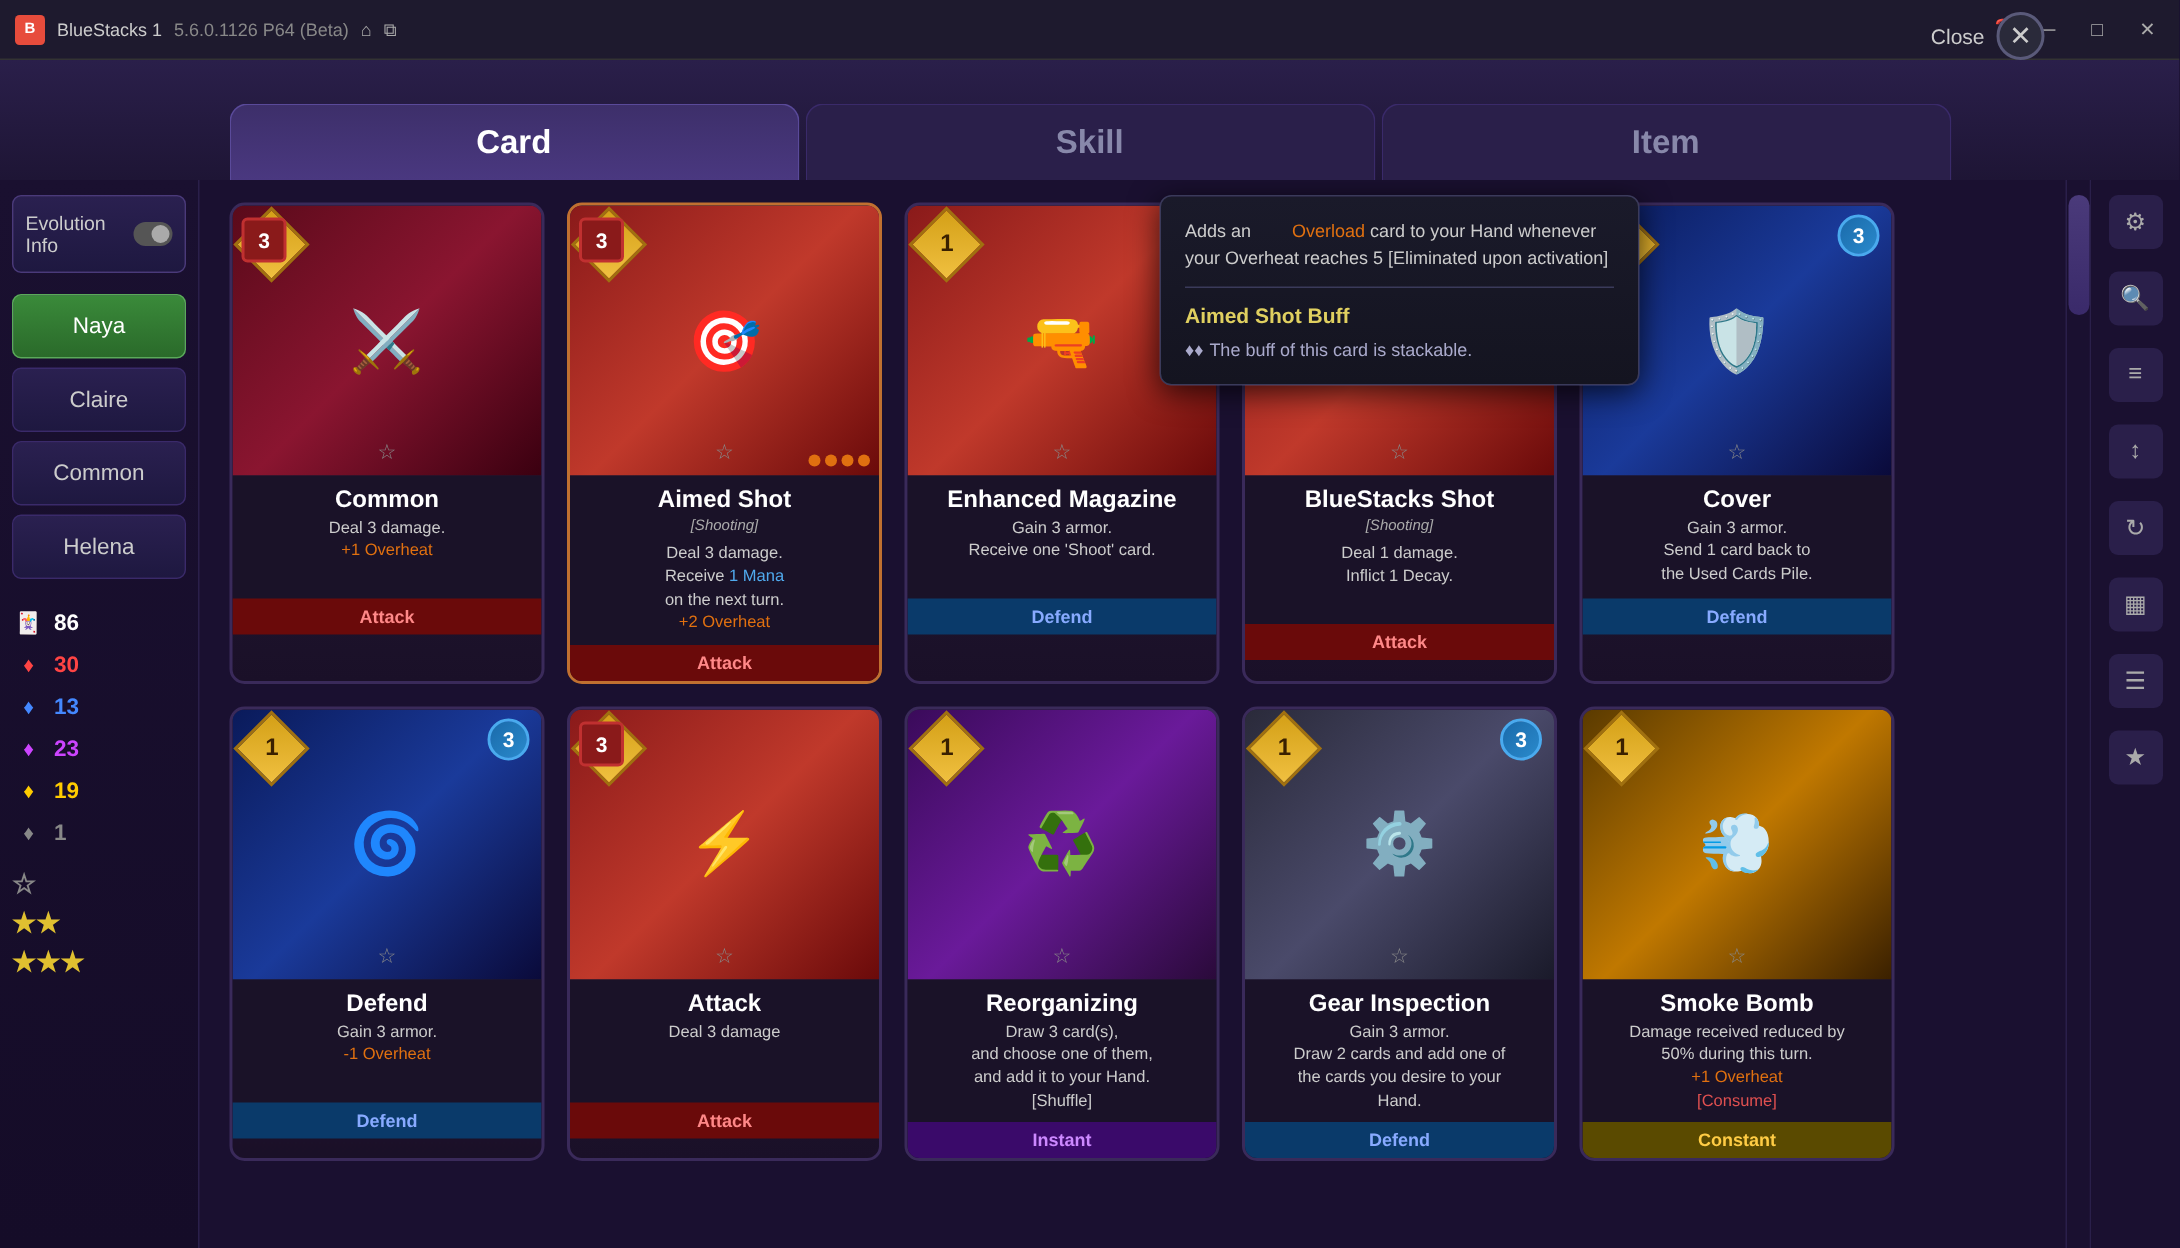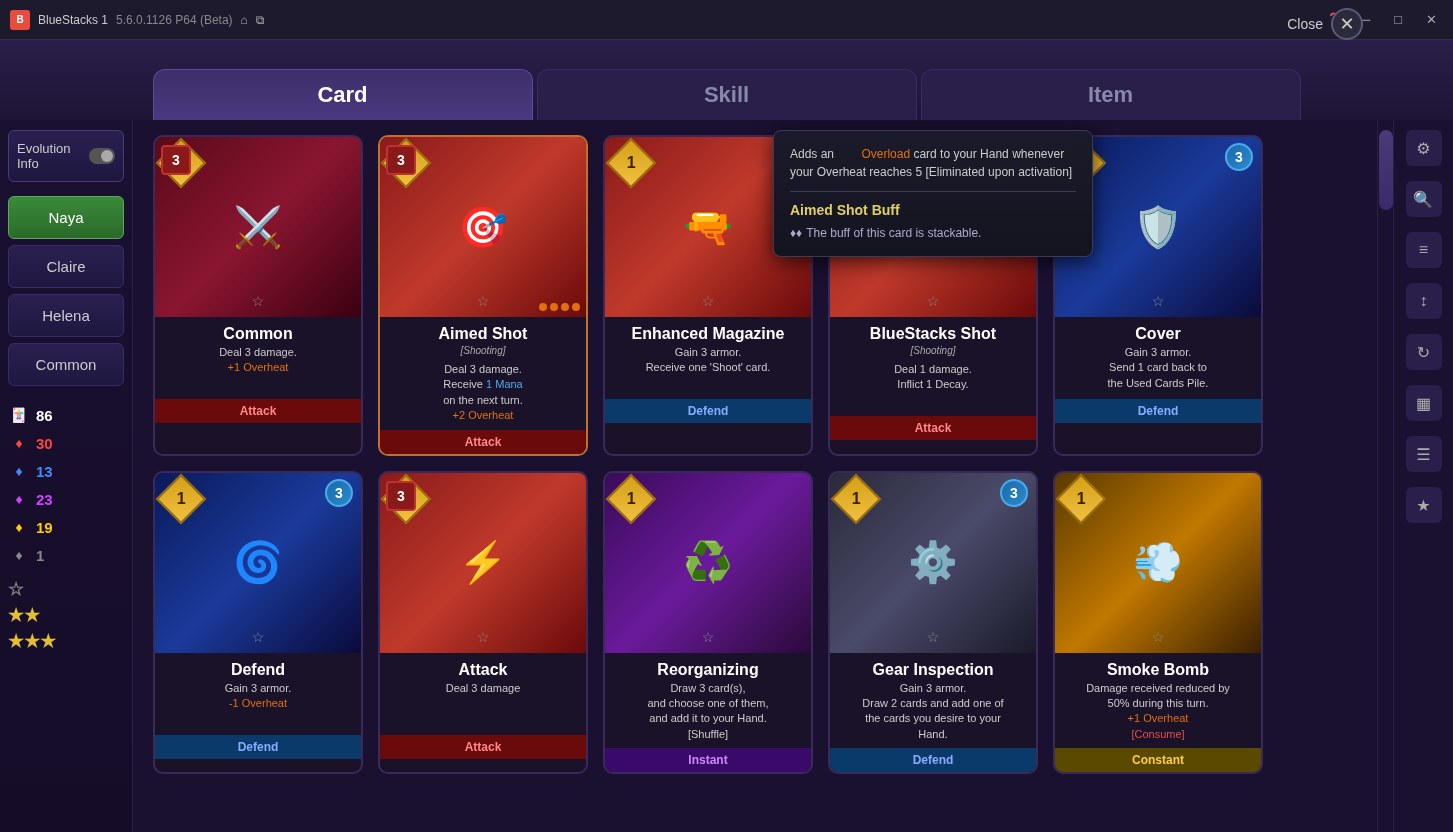--- a/index.html
+++ b/index.html
@@ -490,22 +490,22 @@
 
 <div class="main-area">
 
   <div class="sidebar">
     <div class="evo-info-btn">
       <span>Evolution Info</span>
       <div class="evo-info-toggle"></div>
     </div>
     <div class="char-btn active">Naya</div>
     <div class="char-btn">Claire</div>
+    <div class="char-btn">Common</div>
     <div class="char-btn">Helena</div>
-    <div class="char-btn">Common</div>
 
     <div class="stats-area">
       <div class="stat-row">
         <span class="stat-icon">🃏</span>
         <span>86</span>
       </div>
       <div class="stat-row">
         <span class="stat-icon" style="color:#ff4444;">♦</span>
         <span style="color:#ff4444;">30</span>
       </div>

